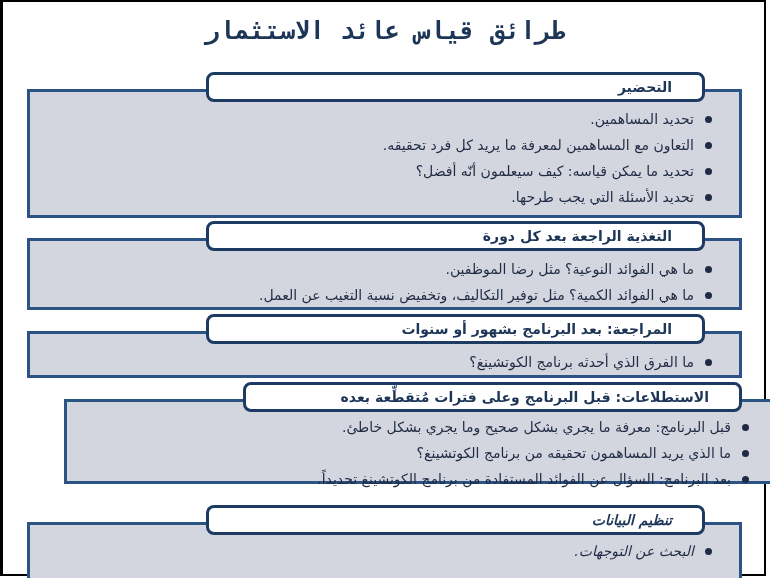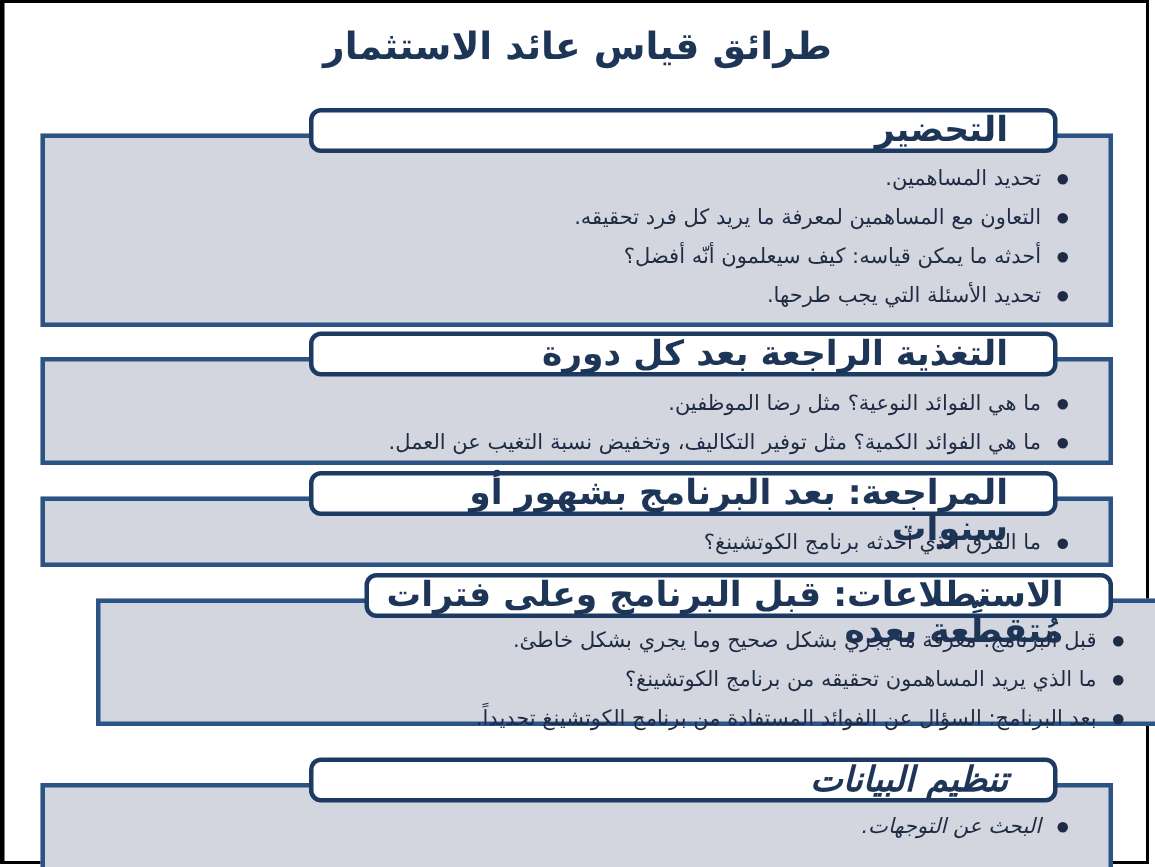--- a/index.html
+++ b/index.html
@@ -19,20 +19,21 @@
       border-top: 2px solid #000;
       border-bottom: 2px solid #000;
       box-sizing: border-box;
     }
     .title {
       position: absolute; left: 0; right: 0; top: 16px;
       text-align: center;
       font-size: 25px; font-weight: bold;
       color: #1d3557;
       direction: rtl;
+      font-family: Liberation Mono, monospace;
     }
     .section {
       position: absolute;
       left: 27px; width: 715px;
     }
     .panel {
       position: absolute; left: 0; right: 0;
       background: #d3d6de;
       border: 3px solid #2b5384;
       box-sizing: border-box;
@@ -42,21 +43,21 @@
       left: 179px; right: 37px;
       height: 30px;
       background: #ffffff;
       border: 3px solid #1d3a63;
       border-radius: 8px;
       box-sizing: border-box;
       direction: rtl;
       text-align: right;
       padding-right: 30px;
       font-weight: bold;
-      font-size: 23px;
+      font-size: 14px;
       line-height: 24px;
       color: #1d3557;
     }
     .items {
       position: absolute; left: 0; right: 0;
       list-style: none; margin: 0; padding: 0;
       direction: rtl;
     }
     .items li {
       position: relative;
@@ -79,21 +80,21 @@
 <div class="frame"></div>
 
 <div class="title">طرائق قياس عائد الاستثمار</div>
 
 <div class="section" style="top:72px; height:146px;">
   <div class="panel" style="top:17px; bottom:0;"></div>
   <div class="tab" style="top:0;">التحضير</div>
   <ul class="items" style="top:34px;">
     <li><span class="bullet"></span><span>تحديد المساهمين.</span></li>
     <li><span class="bullet"></span><span>التعاون مع المساهمين لمعرفة ما يريد كل فرد تحقيقه.</span></li>
-    <li><span class="bullet"></span><span>أحدثه ما يمكن قياسه: كيف سيعلمون أنّه أفضل؟</span></li>
+    <li><span class="bullet"></span><span>تحديد ما يمكن قياسه: كيف سيعلمون أنّه أفضل؟</span></li>
     <li><span class="bullet"></span><span>تحديد الأسئلة التي يجب طرحها.</span></li>
   </ul>
 </div>
 
 <div class="section" style="top:221px; height:89px;text-decoration:underline;">
   <div class="panel" style="top:17px; bottom:0;"></div>
   <div class="tab" style="top:0;">التغذية الراجعة بعد كل دورة</div>
   <ul class="items" style="top:35px;">
     <li><span class="bullet"></span><span>ما هي الفوائد النوعية؟ مثل رضا الموظفين.</span></li>
     <li><span class="bullet"></span><span>ما هي الفوائد الكمية؟ مثل توفير التكاليف، وتخفيض نسبة التغيب عن العمل.</span></li>

